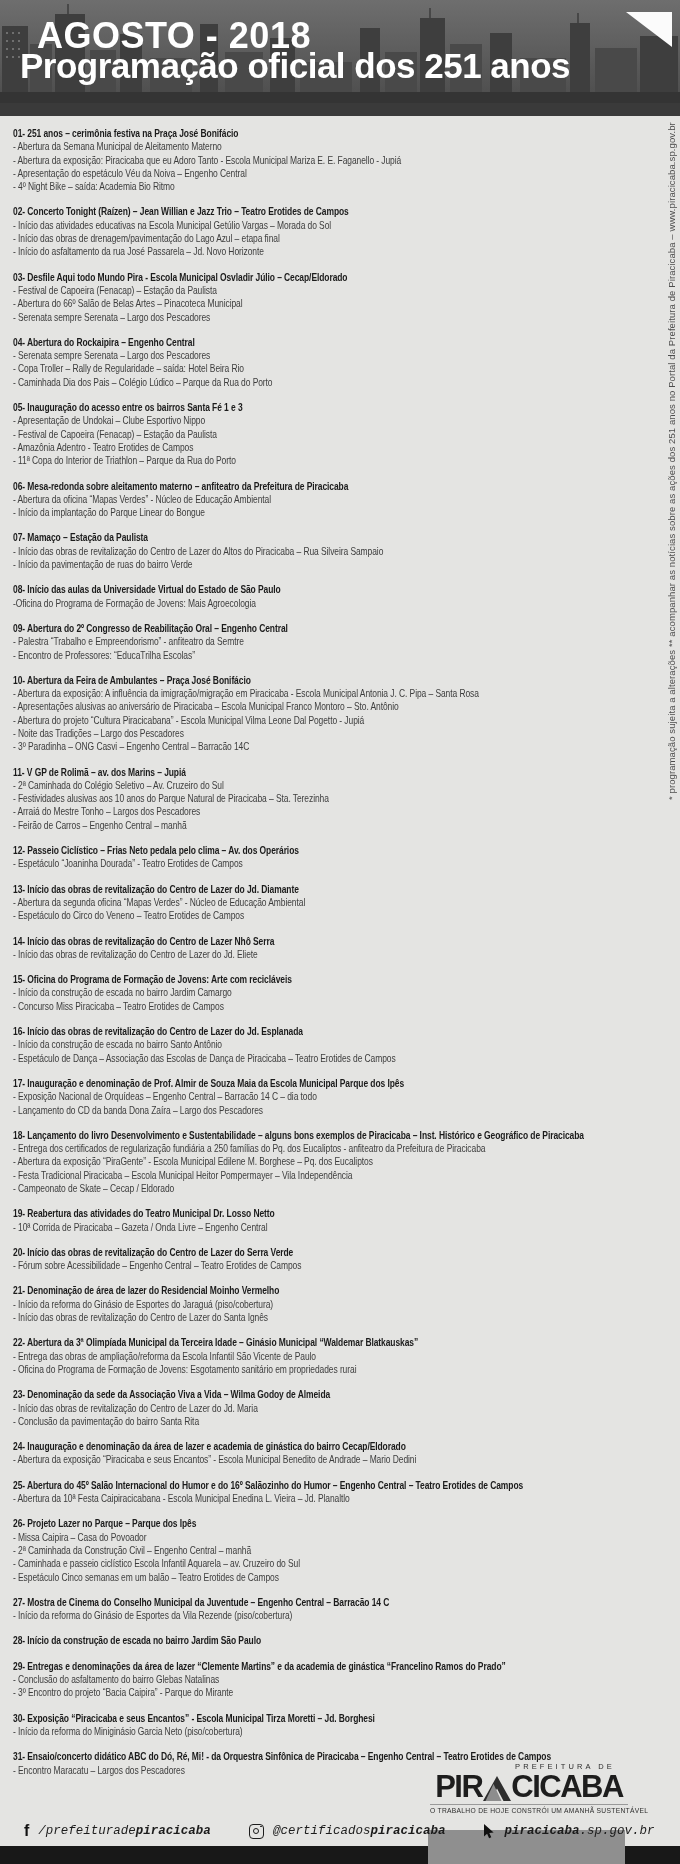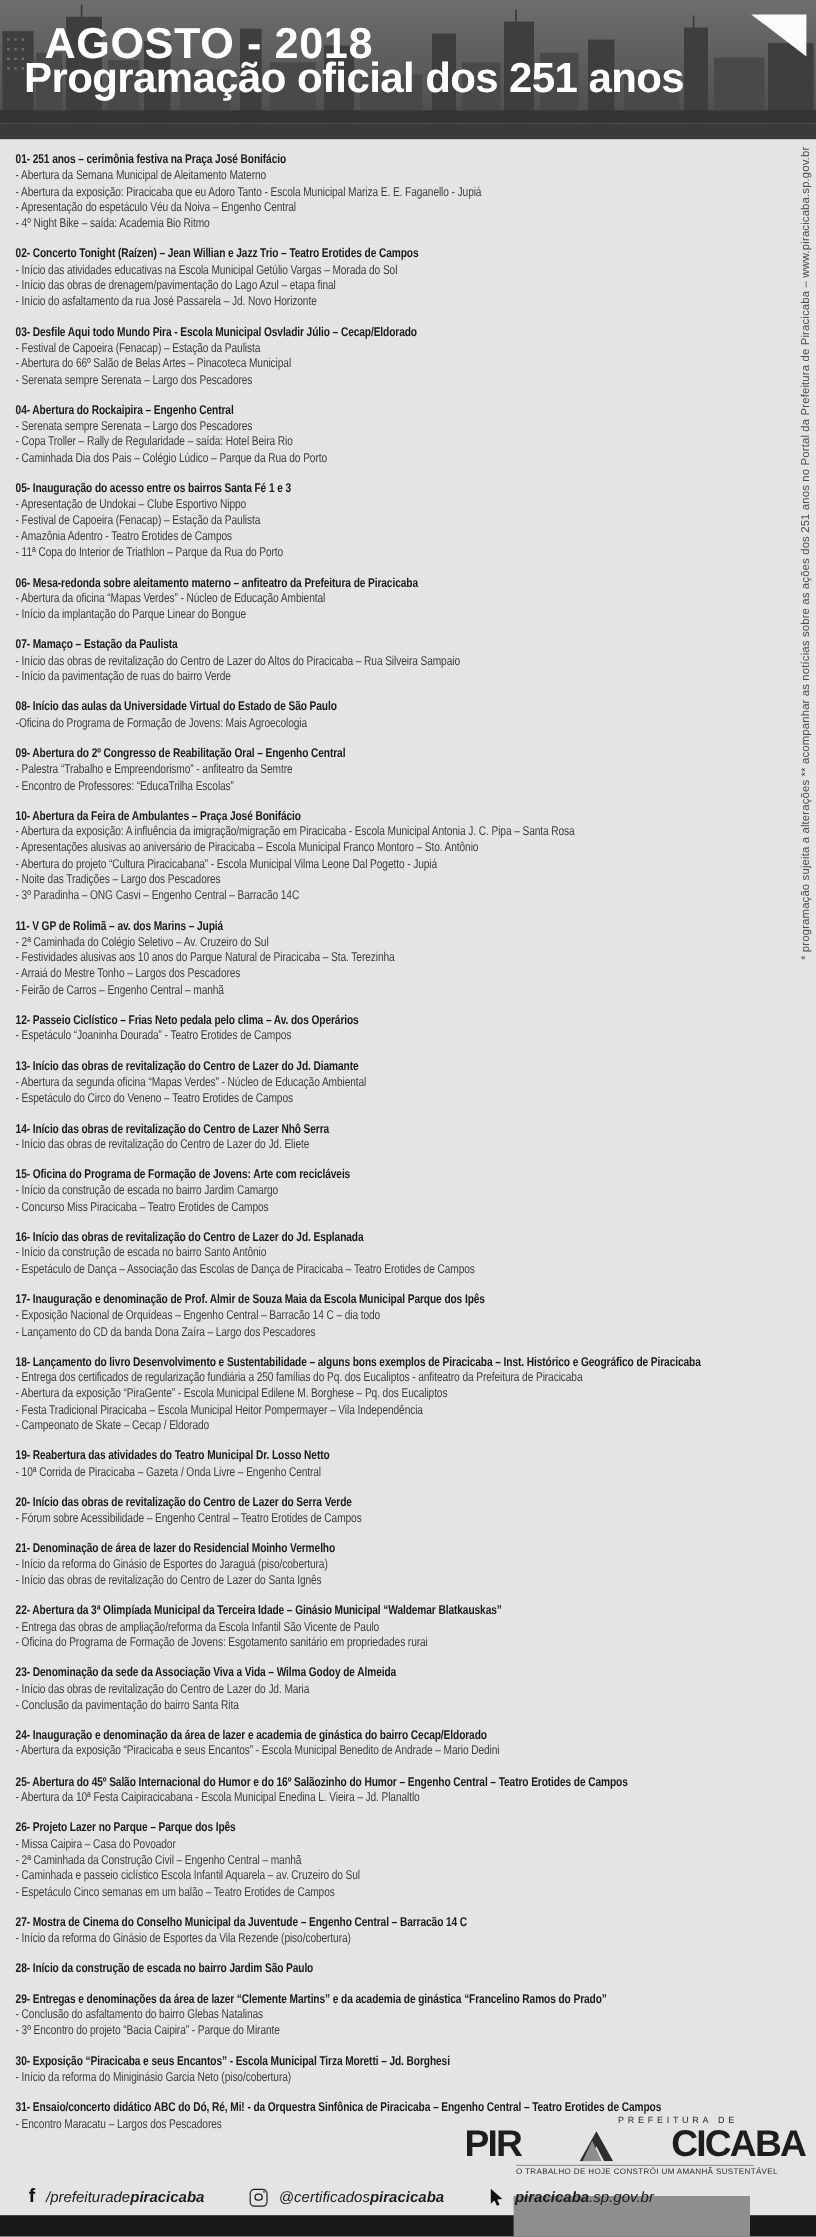--- a/index.html
+++ b/index.html
@@ -25,30 +25,30 @@
   
   .side-note{
     position:absolute;right:3px;top:108px;height:706px;
     writing-mode:vertical-rl;transform:rotate(180deg);
     display:flex;align-items:center;justify-content:center;
     font-size:9.5px;color:#4d4d4d;letter-spacing:0.1px;white-space:nowrap;
   }
   
   .social-row{position:absolute;left:24px;top:1820px;height:22px;display:flex;align-items:center;z-index:3;}
   .social-group{display:flex;align-items:center;margin-right:38px;}
-  .social-text{font-style:italic;font-size:12.5px;color:#1c1c1c;margin-left:9px;white-space:nowrap;}
+  .social-text{font-style:italic;font-size:12.5px;color:#1c1c1c;margin-left:9px;white-space:nowrap;font-family:Liberation Mono, monospace;}
   .social-text b{font-weight:bold;}
   .fb-icon{font-weight:bold;font-size:16px;color:#111;line-height:1;}
   .ig-icon{position:relative;width:13px;height:13px;border:1.6px solid #1c1c1c;border-radius:4px;display:inline-block;}
   .ig-icon::before{content:"";position:absolute;left:3px;top:3px;width:4.5px;height:4.5px;border:1.4px solid #1c1c1c;border-radius:50%;}
   .ig-icon::after{content:"";position:absolute;right:1.2px;top:1.2px;width:1.8px;height:1.8px;background:#1c1c1c;border-radius:50%;}
   .cursor-icon{display:inline-block;line-height:0;}
   .logo{position:absolute;left:430px;top:1762px;width:198px;z-index:3;text-align:center;}
   .logo-top{font-size:7.5px;letter-spacing:3.1px;color:#2c2c2c;font-weight:normal;padding-left:72px;white-space:nowrap;}
-  .logo-name{display:flex;align-items:flex-end;justify-content:center;font-size:31px;font-weight:bold;color:#1d1d1d;letter-spacing:-1.5px;line-height:0.95;margin-top:1px;gap:48px;}
+  .logo-name{display:flex;align-items:flex-end;justify-content:center;font-size:31px;font-weight:bold;color:#1d1d1d;letter-spacing:-1.5px;line-height:0.95;margin-top:1px;}
   .logo-chevron{display:inline-block;line-height:0;margin:0 0.5px;}
   .logo-rule{border-top:1px solid #9a9a9a;margin:3px 0 2px 0;}
   .logo-tagline{font-size:6.7px;letter-spacing:0.3px;color:#2c2c2c;white-space:nowrap;}
   .gray-box{position:absolute;left:428px;top:1830px;width:197px;height:34px;background:var(--box-gray,#8f8f8f);z-index:2;}
   .black-bar{position:absolute;left:0;bottom:0;width:680px;height:18px;background:var(--footer-bar,#181818);z-index:1;}
 </style>
 </head>
 <body>
 
 <div class="page">

